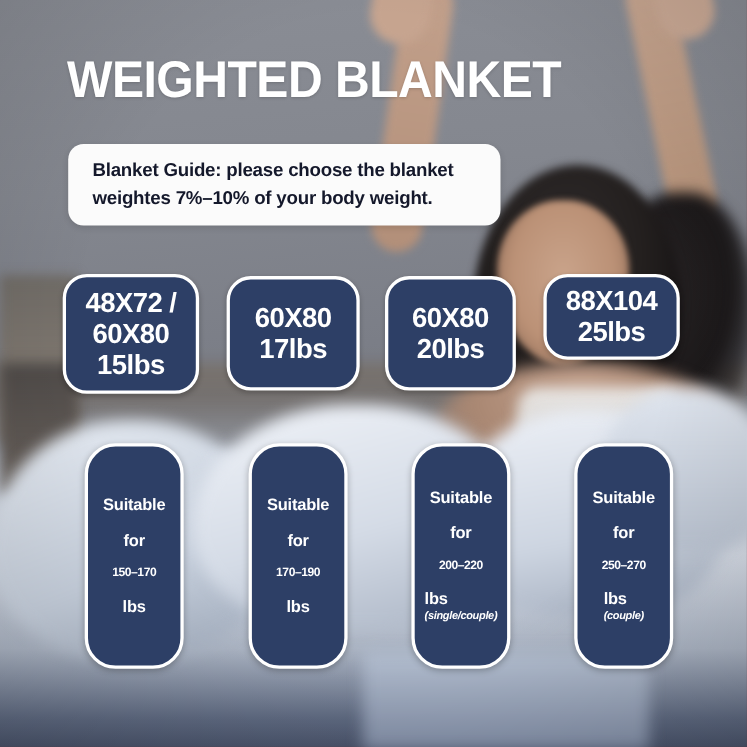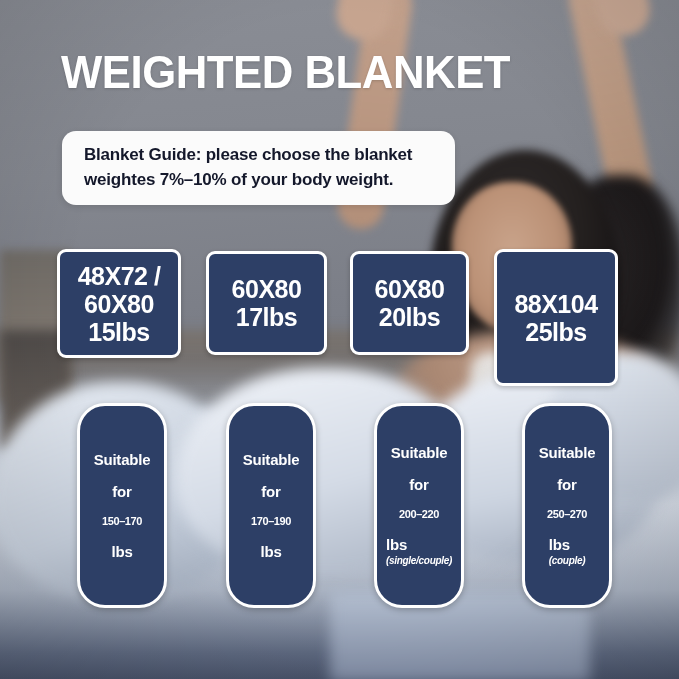--- a/index.html
+++ b/index.html
@@ -167,38 +167,38 @@
   .size-row {
     position: absolute;
     left: 0; top: 245px;
     width: 679px; height: 115px;
   }
   .size-card {
     position: absolute;
     box-sizing: border-box;
     background: #2d3f66;
     border: 3px solid #ffffff;
-    border-radius: 9px;
+    border-radius: 22px;
     color: #ffffff;
     font-weight: 700;
     font-size: 25px;
     line-height: 1.12;
     letter-spacing: -0.5px;
     text-align: center;
     display: flex;
     flex-direction: column;
     align-items: center;
     justify-content: center;
     box-shadow: 0 2px 5px rgba(0,0,0,.22);
     white-space: pre-line;
   }
   .size-card.c0 { left: 57px;  top: 4px;  width: 124px; height: 109px; }
   .size-card.c1 { left: 206px; top: 6px;  width: 121px; height: 104px; }
   .size-card.c2 { left: 350px; top: 6px;  width: 119px; height: 104px; }
-  .size-card.c3 { left: 494px; top: 4px;  width: 124px; height: 137px; }
+  .size-card.c3 { left: 494px; top: 4px;  width: 124px; height: 78px; }
 
   
   .fit-row {
     position: absolute;
     left: 0; top: 400px;
     width: 679px; height: 215px;
   }
   .fit-panel {
     position: absolute;
     box-sizing: border-box;

